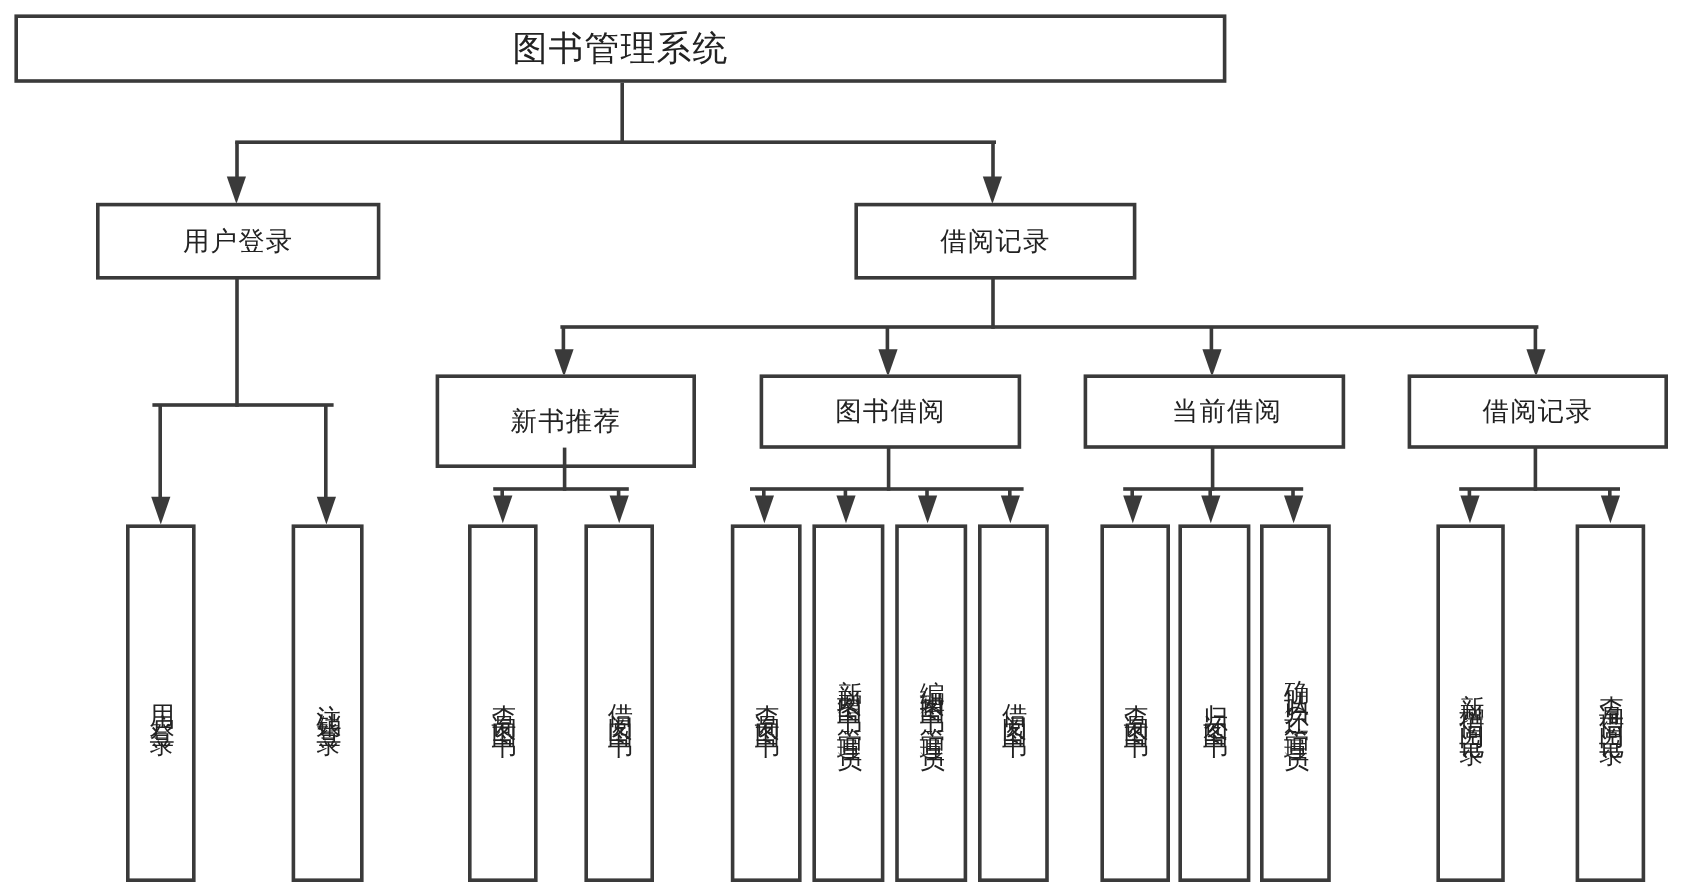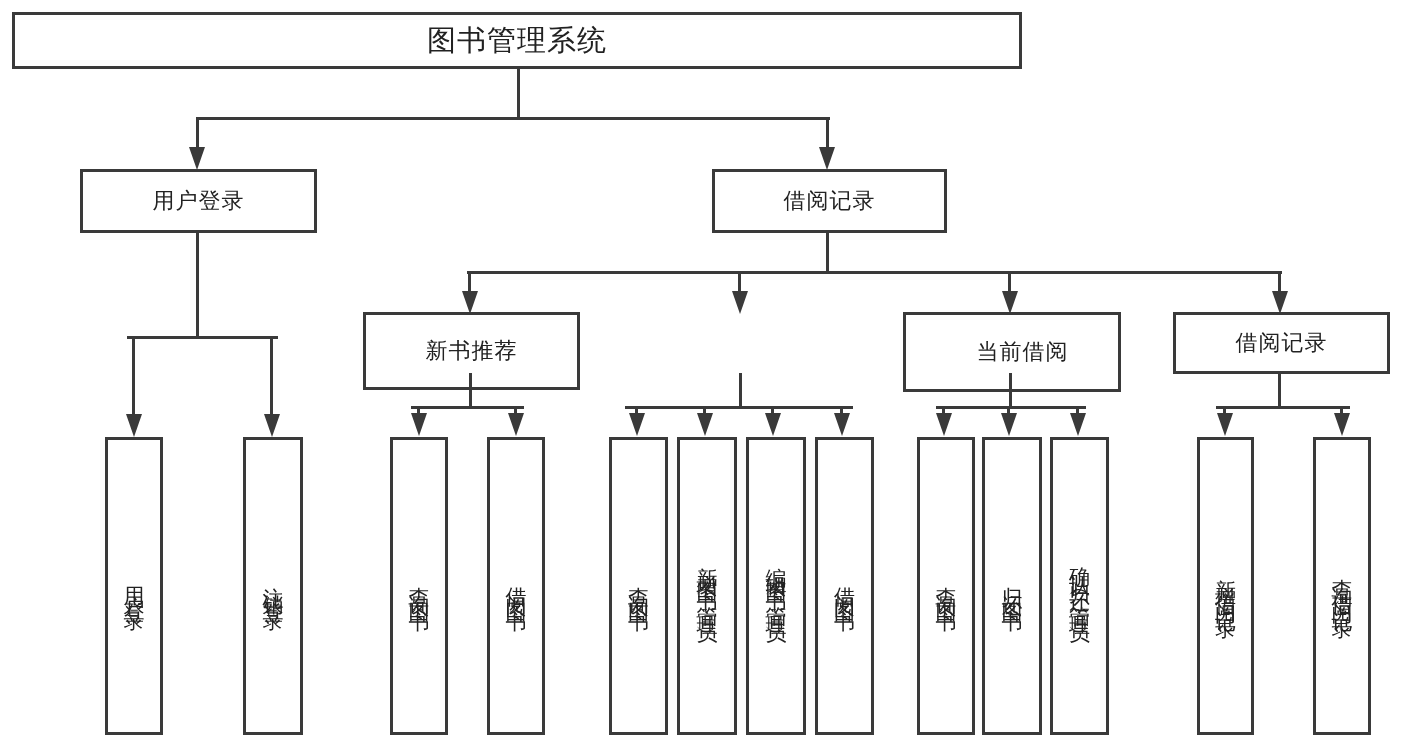--- a/index.html
+++ b/index.html
@@ -97,21 +97,22 @@
   <div class="line" style="left:468px; top:272px; width:3px; height:21px;"></div>
   <div class="tri" style="left:462px; top:291px;"></div>
   <div class="line" style="left:738px; top:272px; width:3px; height:21px;"></div>
   <div class="tri" style="left:732px; top:291px;"></div>
   <div class="line" style="left:1008px; top:272px; width:3px; height:21px;"></div>
   <div class="tri" style="left:1002px; top:291px;"></div>
   <div class="line" style="left:1278px; top:272px; width:3px; height:21px;"></div>
   <div class="tri" style="left:1272px; top:291px;"></div>
 
   <div class="node" style="left:363px; top:312px; width:217px; height:78px;">新书推荐</div>
-  <div class="node" style="left:903px; top:312px; width:218px; height:80px;padding-left:21px;">当前借阅</div>
+  <div class="node" style="left:633px; top:312px; width:218px; height:62px;">图书借阅</div>
+  <div class="node" style="left:903px; top:312px; width:218px; height:62px;padding-left:21px;">当前借阅</div>
   <div class="node" style="left:1173px; top:312px; width:217px; height:62px;">借阅记录</div>
 
   <div class="line" style="left:469px; top:373px; width:3px; height:36px;"></div>
   <div class="line" style="left:411px; top:406px; width:113px; height:3px;"></div>
   <div class="line" style="left:417px; top:407px; width:3px; height:8px;"></div>
   <div class="tri" style="left:411px; top:413px;"></div>
   <div class="line" style="left:514px; top:407px; width:3px; height:8px;"></div>
   <div class="tri" style="left:508px; top:413px;"></div>
 
   <div class="line" style="left:739px; top:373px; width:3px; height:36px;"></div>

